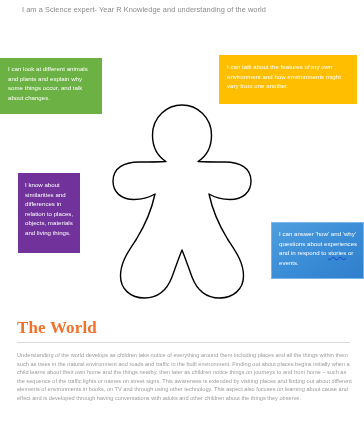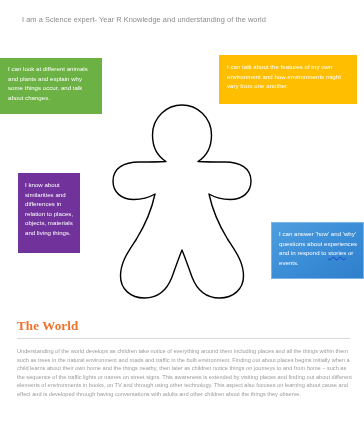--- a/index.html
+++ b/index.html
@@ -10,21 +10,21 @@
     background: #ffffff;
     font-family: "Liberation Sans", sans-serif;
     overflow: hidden;
     position: relative;
   }
 
   
   #doc-title {
     position: absolute;
     left: 22px;
-    top: 14px;
+    top: 4px;
     width: 330px;
     font-size: 7.4px;
     line-height: 11px;
     color: #8a8a8a;
     letter-spacing: 0.05px;
     white-space: nowrap;
   }
 
   
   #diagram {
@@ -103,21 +103,21 @@
   
   #article {
     position: absolute;
     left: 0;
     top: 318px;
     width: 364px;
   }
   #section-heading {
     margin: 0 0 0 17px;
     font-family: "Liberation Serif", serif;
-    font-size: 13px;
+    font-size: 17px;
     font-weight: bold;
     color: #f2712a;
     letter-spacing: 0.15px;
   }
   #section-rule {
     margin: 4px 14px 0 17px;
     height: 1px;
     background: #d9d9d9;
     border: 0;
   }

